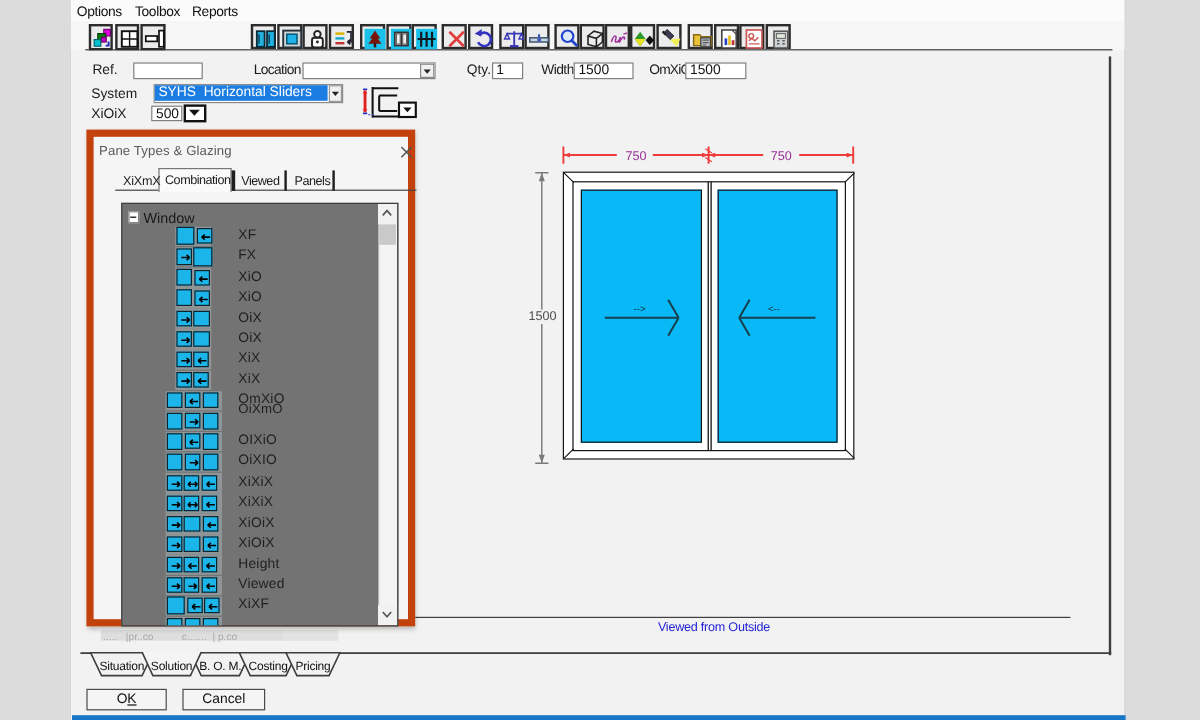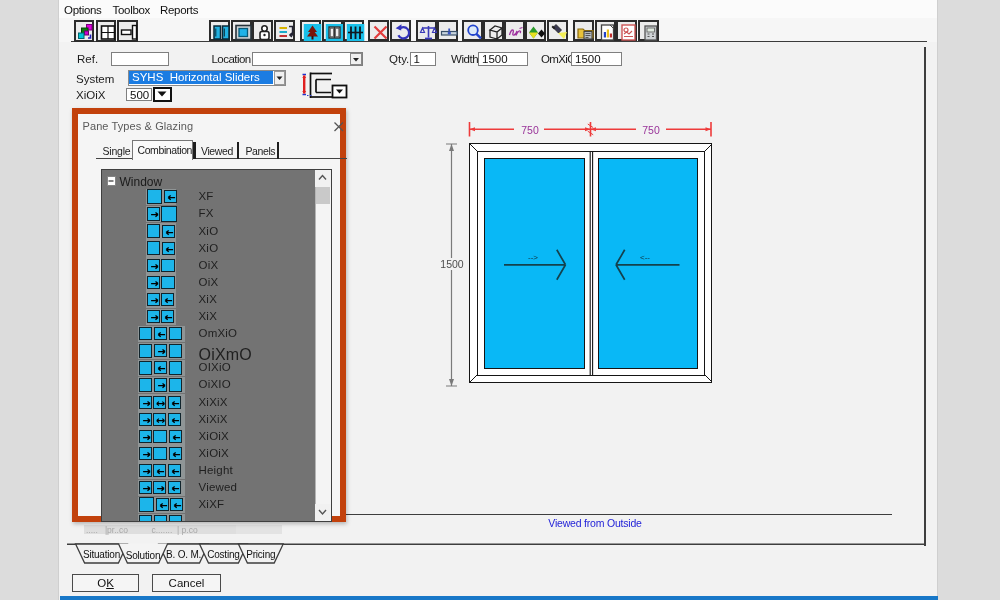--- a/index.html
+++ b/index.html
@@ -286,21 +286,21 @@
 <div class="abs" style="left:60px;top:595.5px;width:878px;height:4.5px;background:#1878c8"></div>
 
 <div class="abs" style="left:71.5px;top:107.5px;width:274px;height:414px;background:#f5f5f5;border:6px solid #c2410c;box-shadow:1px 2px 4px rgba(0,0,0,0.25)">
   <div class="abs" style="left:5px;top:6px;font-size:11px;color:#5a5a5a;letter-spacing:0.1px">Pane Types &amp; Glazing</div>
   <svg class="abs" style="left:255px;top:7px" width="12" height="12">
         <path d="M1.5,1.5 L10,10 M10,1.5 L1.5,10" stroke="#555" stroke-width="1.3"></path>
       </svg>
 
   <div class="abs" style="left:18.5px;top:44.8px;width:251px;height:1.2px;background:#444"></div>
   <div class="abs" style="left:54px;top:26.5px;width:61px;height:19.5px;background:#fafafa;border:1.2px solid #777;border-bottom:none"></div>
-  <div class="lbl" style="left:25px;top:31px;font-size:10.5px;letter-spacing:-0.2px">Single</div>
+  <div class="lbl" style="left:25px;top:31px;font-size:10.5px;letter-spacing:-0.2px">XiXmX</div>
   <div class="lbl" style="left:60px;top:30.5px;font-size:10.5px;letter-spacing:-0.4px">Combination</div>
   <div class="lbl" style="left:123.5px;top:31px;font-size:10.5px;letter-spacing:-0.4px">Viewed</div>
   <div class="lbl" style="left:168px;top:31px;font-size:10.5px;letter-spacing:-0.4px">Panels</div>
   <div class="abs" style="left:115.3px;top:28px;width:2.8px;height:17.5px;background:#1f1f1f"></div>
   <div class="abs" style="left:159px;top:28px;width:2.8px;height:17.5px;background:#1f1f1f"></div>
   <div class="abs" style="left:199px;top:28px;width:2.8px;height:17.5px;background:#1f1f1f"></div>
 
   <div class="abs" style="left:23.5px;top:55px;width:230.5px;height:353px;background:#737373;border:1.5px solid #3f3f3f;overflow:hidden">
     <div style="position:absolute;left:0;top:0;width:229px;height:351px" id="lb">
 
@@ -393,21 +393,21 @@
             <div style="position:absolute;left:161.5px;top:319.9px;width:13.6px;height:13.6px;background:#1cb5ea;border:1.4px solid #10242c;box-sizing:border-box"></div>
             <div style="position:absolute;left:191.5px;top:320.1px;font-size:11.5px;color:#1f1f1f;letter-spacing:0.2px">OmXiO</div>
             <div style="position:absolute;left:130.5px;top:335.7px;width:47.0px;height:16.6px;background:#8f9596"></div>
             <div style="position:absolute;left:131.5px;top:337.0px;width:13.6px;height:13.6px;background:#1cb5ea;border:1.4px solid #10242c;box-sizing:border-box"></div>
             <div style="position:absolute;left:146.7px;top:337.2px;width:13.2px;height:13.2px;background:#1cb5ea;border:1.4px solid #10242c;box-sizing:border-box">
               <svg width="13.2" height="13.2" viewBox="0 0 13.2 13.2" style="position:absolute;left:0;top:0">
                 <path d="M3.0999999999999996,6.6 L10.1,6.6 M10.1,6.6 l-2.6,-2.2 M10.1,6.6 l-2.6,2.2" stroke="#000" stroke-width="1.3" fill="none"></path>
               </svg>
             </div>
             <div style="position:absolute;left:161.5px;top:337.0px;width:13.6px;height:13.6px;background:#1cb5ea;border:1.4px solid #10242c;box-sizing:border-box"></div>
-            <div style="position:absolute;left:191.5px;top:339px;font-size:16px;color:#1f1f1f;letter-spacing:0.2px">OiXmO</div>
+            <div style="position:absolute;left:191.5px;top:328px;font-size:11px;color:#1f1f1f;letter-spacing:0.2px">OiXmO</div>
             <div style="position:absolute;left:130.5px;top:352.8px;width:47.0px;height:16.6px;background:#8f9596"></div>
             <div style="position:absolute;left:131.5px;top:354.1px;width:13.6px;height:13.6px;background:#1cb5ea;border:1.4px solid #10242c;box-sizing:border-box"></div>
             <div style="position:absolute;left:146.7px;top:354.3px;width:13.2px;height:13.2px;background:#1cb5ea;border:1.4px solid #10242c;box-sizing:border-box">
               <svg width="13.2" height="13.2" viewBox="0 0 13.2 13.2" style="position:absolute;left:0;top:0">
                 <path d="M3.0999999999999996,6.6 L10.1,6.6 M3.0999999999999996,6.6 l2.6,-2.2 M3.0999999999999996,6.6 l2.6,2.2" stroke="#000" stroke-width="1.3" fill="none"></path>
               </svg>
             </div>
             <div style="position:absolute;left:161.5px;top:354.1px;width:13.6px;height:13.6px;background:#1cb5ea;border:1.4px solid #10242c;box-sizing:border-box"></div>
             <div style="position:absolute;left:191.5px;top:354.3px;font-size:11.5px;color:#1f1f1f;letter-spacing:0.2px">OIXiO</div>
             <div style="position:absolute;left:130.5px;top:369.9px;width:47.0px;height:16.6px;background:#8f9596"></div>

